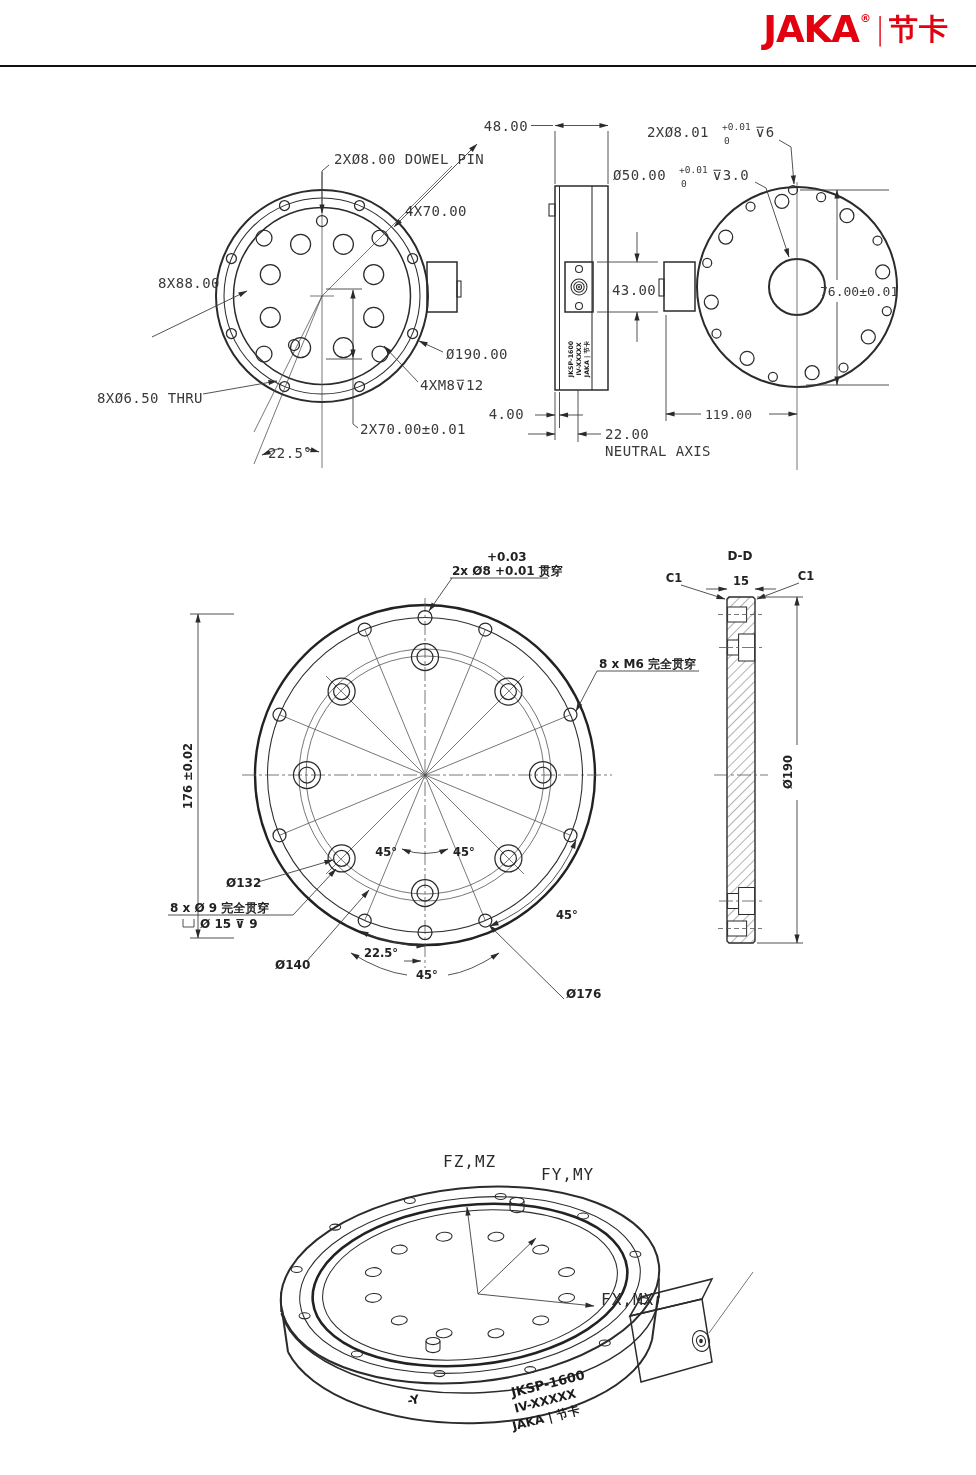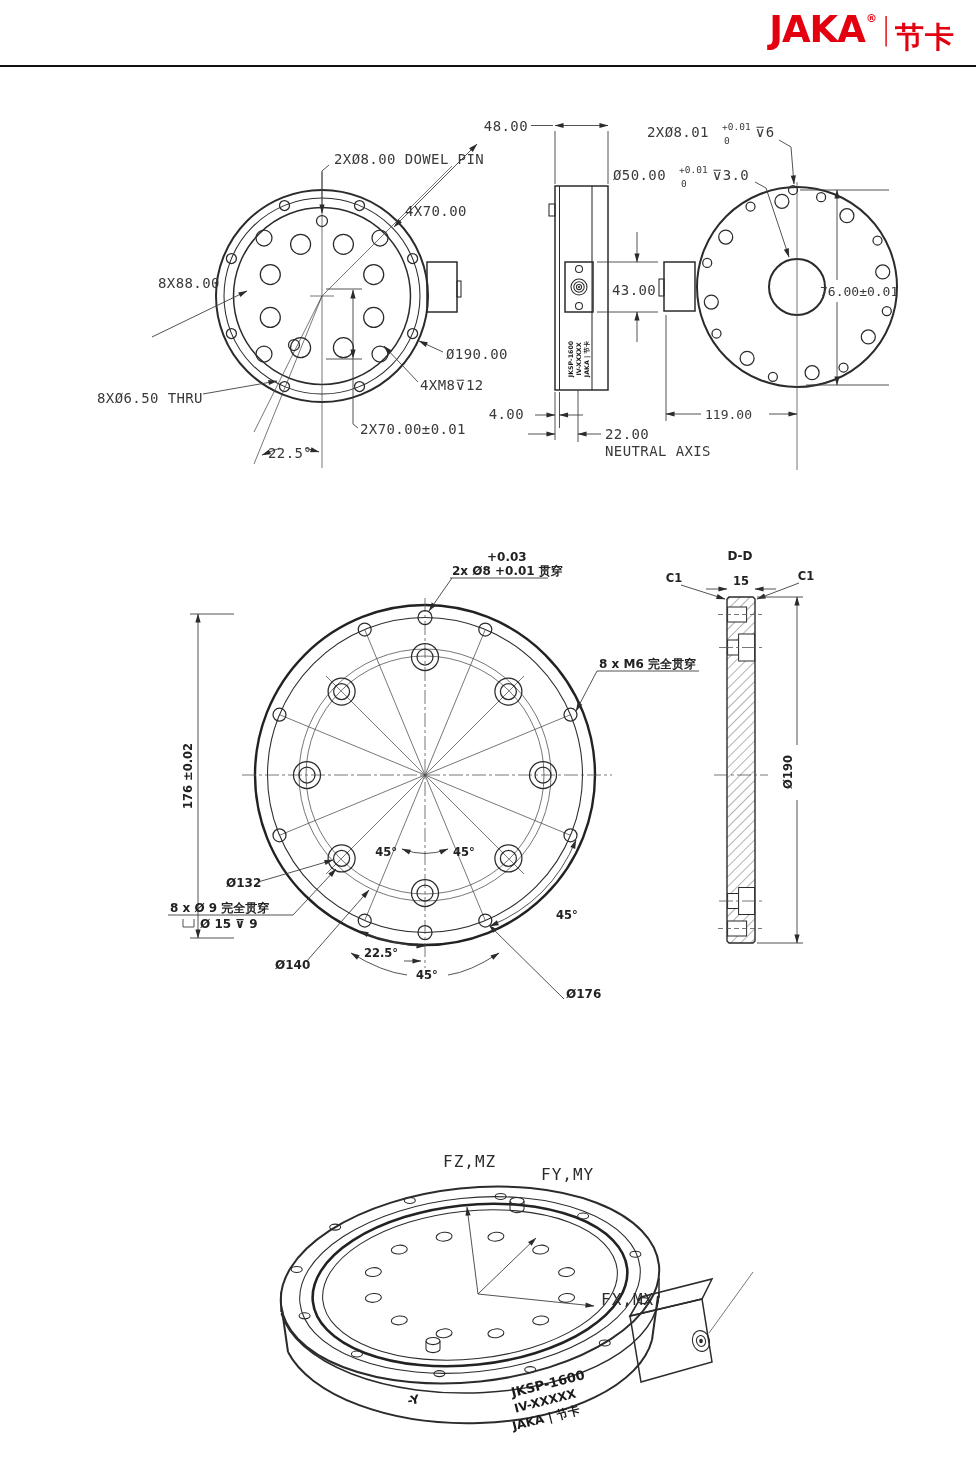--- a/index.html
+++ b/index.html
@@ -1,22 +1,22 @@
 <!DOCTYPE html>
 <html><head>
 <meta charset="utf-8">
 <style>
   html,body{margin:0;padding:0;background:#fff;}
   .page{position:relative;width:976px;height:1475px;background:#ffffff;overflow:hidden;
         font-family:"DejaVu Sans",sans-serif;}
-  .hdr{position:absolute;top:10px;right:21px;display:flex;align-items:flex-start;color:#e3000f;justify-content:space-between;}
+  .hdr{position:absolute;top:10px;right:27px;display:flex;align-items:flex-start;color:#e3000f;justify-content:space-between;}
   .hdr .brand{font-family:"DejaVu Sans",sans-serif;font-weight:bold;font-size:37px;line-height:40px;letter-spacing:-1px;}
   .hdr .reg{font-size:11px;font-weight:bold;margin:2px 2px 0 1px;}
   .hdr .sep{font-size:30px;font-weight:200;margin:1px 4px 0 2px;}
-  .hdr .cn{font-size:29px;font-weight:bold;margin-top:8px;letter-spacing:1px;}
+  .hdr .cn{font-size:29px;font-weight:bold;margin-top:0;letter-spacing:1px;}
   svg{position:absolute;left:0;top:0;}
   .o2{stroke:#2b2b2b;fill:none;stroke-width:2;}
   .o15{stroke:#2b2b2b;fill:none;stroke-width:1.5;}
   .o1{stroke:#2b2b2b;fill:none;stroke-width:1.05;}
   .th{stroke:#4a4a4a;fill:none;stroke-width:0.75;}
   .dm{stroke:#3f3f3f;fill:none;stroke-width:0.9;}
   .cl{stroke:#555;fill:none;stroke-width:0.8;stroke-dasharray:14 3 3 3;}
   .dsh{stroke:#555;fill:none;stroke-width:0.8;stroke-dasharray:5 3;}
   .hole{stroke:#2b2b2b;fill:none;stroke-width:1.25;}
   .cut{fill:#ffffff;stroke:#2b2b2b;stroke-width:1;}

